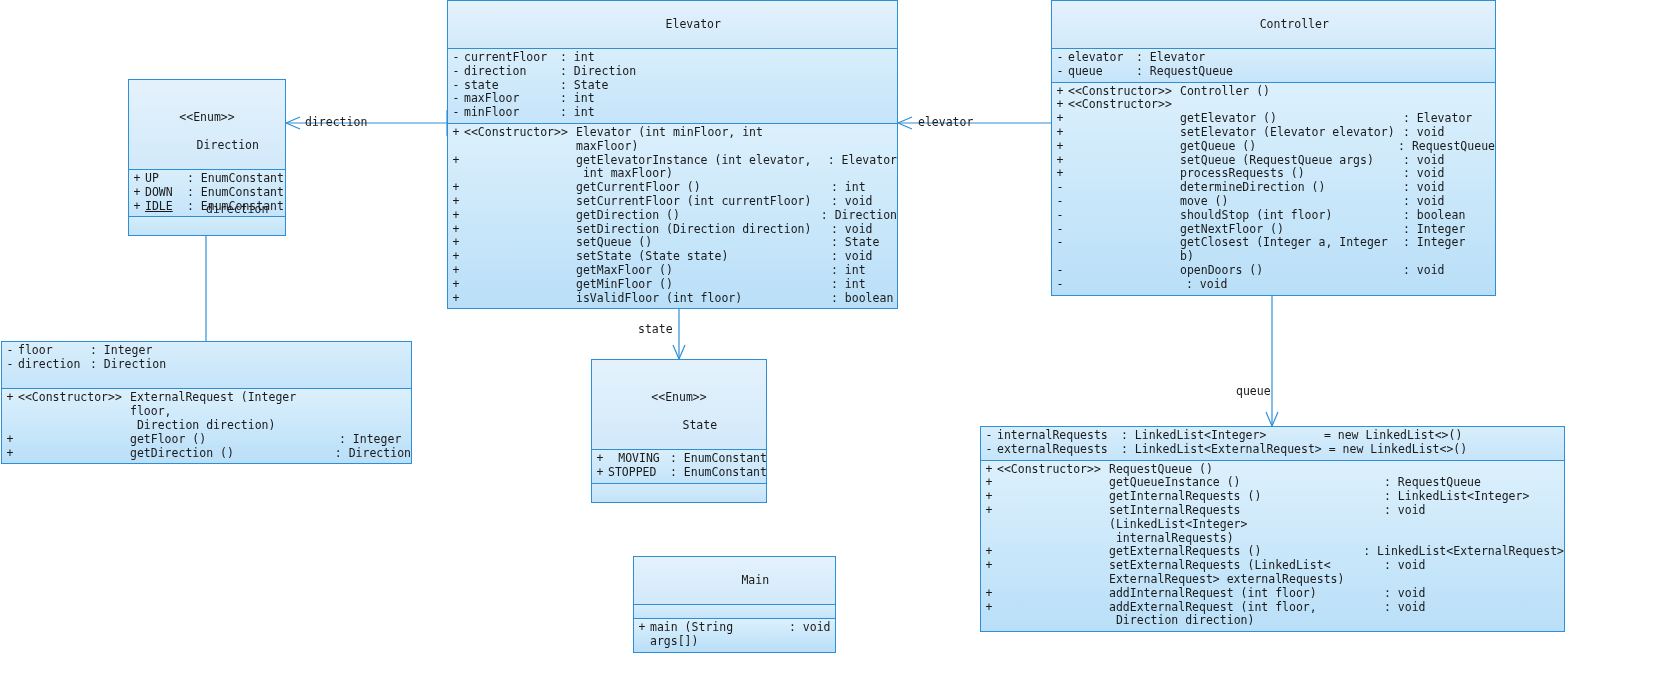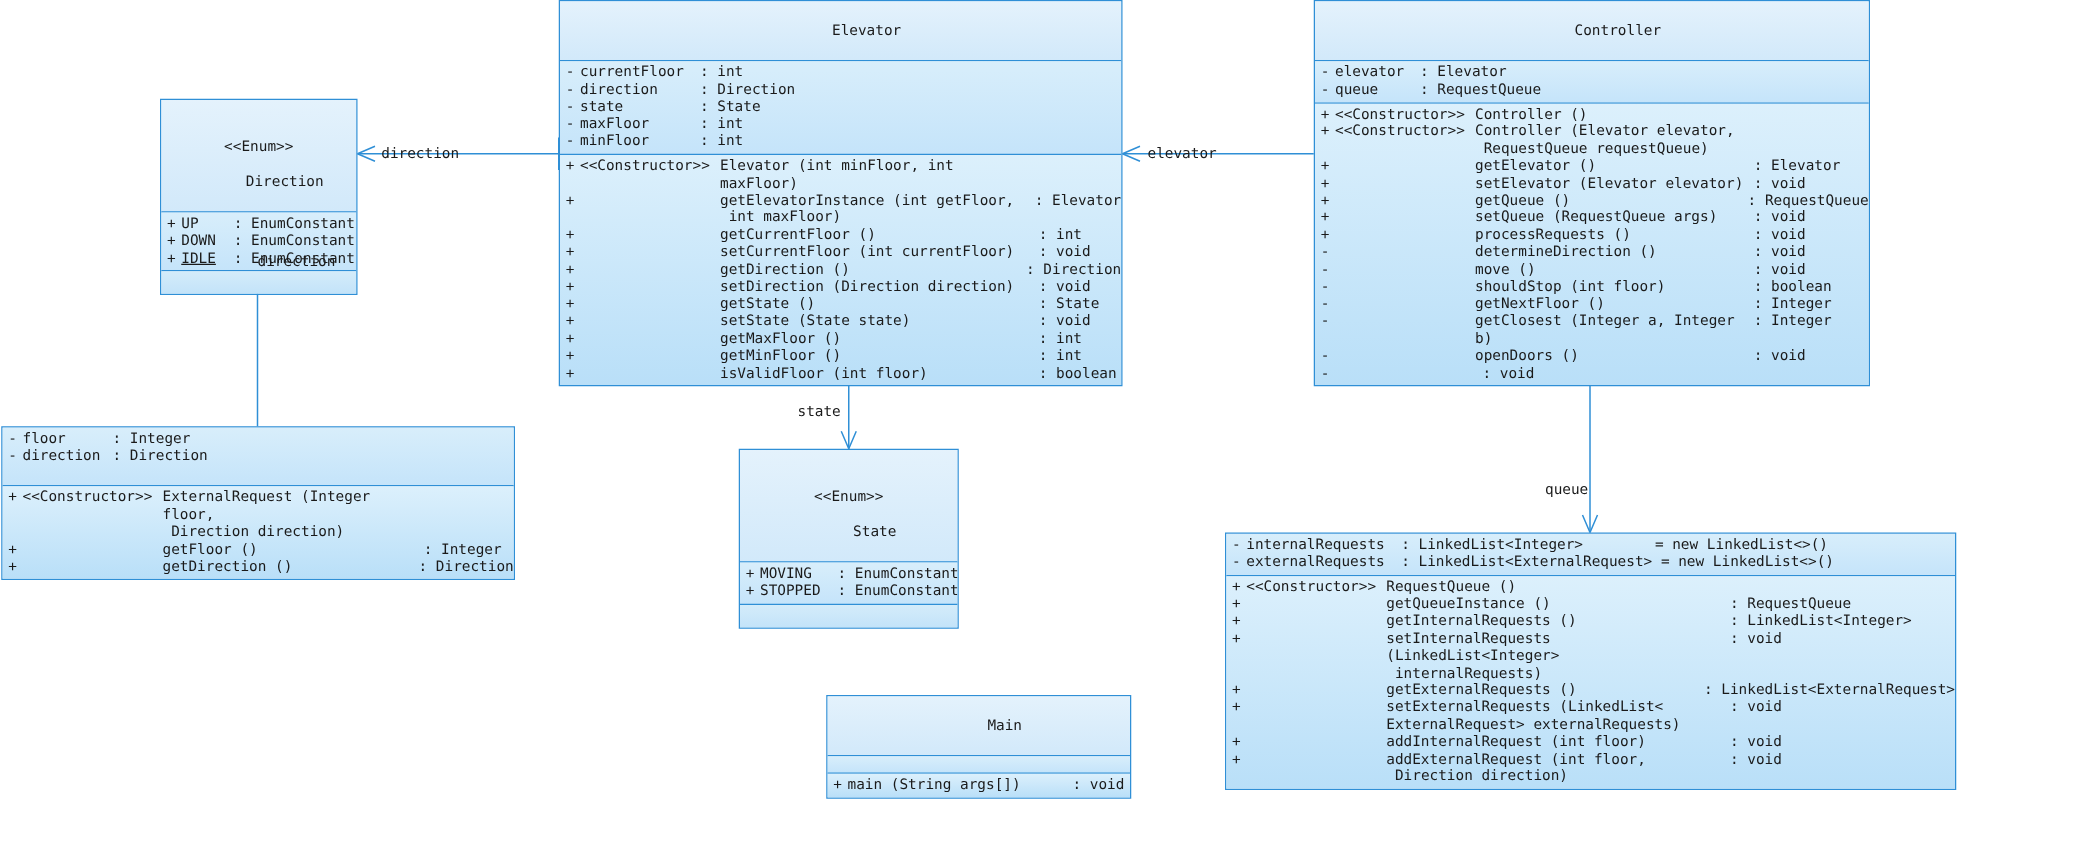--- a/index.html
+++ b/index.html
@@ -95,21 +95,21 @@
     white-space: pre;
   }
 
   
   #cls-elevator      { left: 447px;  top: 0px;   width: 451px; }
   #cls-controller    { left: 1051px; top: 0px;   width: 445px; }
   #cls-direction     { left: 128px;  top: 79px;  width: 158px; }
   #cls-externalreq   { left: 1px;    top: 341px; width: 411px; }
   #cls-state         { left: 591px;  top: 359px; width: 176px; }
   #cls-requestqueue  { left: 980px;  top: 426px; width: 585px; }
-  #cls-main          { left: 633px;  top: 556px; width: 244px; margin-left: 28px; }
+  #cls-main          { left: 633px;  top: 556px; width: 203px; }
 </style>
 </head>
 <body>
 
 <div id="canvas">
 
   <svg class="edges" viewBox="0 0 1666 676" xmlns="http://www.w3.org/2000/svg">
 
     <g>
       <path d="M 286 123 L 447 123 L 447 123" fill="none" stroke="#2f8fd6" stroke-width="1.2"></path>
@@ -144,46 +144,45 @@
     </div>
     <div class="uml-attrs">
         <div class="row"><span class="vis">-</span><span style="display: inline-block; min-width: 96px;">currentFloor</span><span>: int</span></div>
         <div class="row"><span class="vis">-</span><span style="display: inline-block; min-width: 96px;">direction</span><span>: Direction</span></div>
         <div class="row"><span class="vis">-</span><span style="display: inline-block; min-width: 96px;">state</span><span>: State</span></div>
         <div class="row"><span class="vis">-</span><span style="display: inline-block; min-width: 96px;">maxFloor</span><span>: int</span></div>
         <div class="row"><span class="vis">-</span><span style="display: inline-block; min-width: 96px;">minFloor</span><span>: int</span></div>
       </div>
     <div class="uml-ops">
         <div class="row"><span class="vis">+</span><span class="stereo-col" style="min-width: 112px; display: inline-block;">&lt;&lt;Constructor&gt;&gt;</span><span class="sig">Elevator (int minFloor, int maxFloor)</span><span class="ret" style="min-width: 66px;"></span></div>
-        <div class="row"><span class="vis">+</span><span class="stereo-col" style="min-width: 112px; display: inline-block;"></span><span class="sig">getElevatorInstance (int getFloor,
+        <div class="row"><span class="vis">+</span><span class="stereo-col" style="min-width: 112px; display: inline-block;"></span><span class="sig">getElevatorInstance (int elevator,
  int maxFloor)</span><span class="ret" style="min-width: 66px;">: Elevator</span></div>
         <div class="row"><span class="vis">+</span><span class="stereo-col" style="min-width: 112px; display: inline-block;"></span><span class="sig">getCurrentFloor ()</span><span class="ret" style="min-width: 66px;">: int</span></div>
         <div class="row"><span class="vis">+</span><span class="stereo-col" style="min-width: 112px; display: inline-block;"></span><span class="sig">setCurrentFloor (int currentFloor)</span><span class="ret" style="min-width: 66px;">: void</span></div>
         <div class="row"><span class="vis">+</span><span class="stereo-col" style="min-width: 112px; display: inline-block;"></span><span class="sig">getDirection ()</span><span class="ret" style="min-width: 66px;">: Direction</span></div>
         <div class="row"><span class="vis">+</span><span class="stereo-col" style="min-width: 112px; display: inline-block;"></span><span class="sig">setDirection (Direction direction)</span><span class="ret" style="min-width: 66px;">: void</span></div>
-        <div class="row"><span class="vis">+</span><span class="stereo-col" style="min-width: 112px; display: inline-block;"></span><span class="sig">getState ()</span><span class="ret" style="min-width: 66px;">: State</span></div>
+        <div class="row"><span class="vis">+</span><span class="stereo-col" style="min-width: 112px; display: inline-block;"></span><span class="sig">setQueue ()</span><span class="ret" style="min-width: 66px;">: State</span></div>
         <div class="row"><span class="vis">+</span><span class="stereo-col" style="min-width: 112px; display: inline-block;"></span><span class="sig">setState (State state)</span><span class="ret" style="min-width: 66px;">: void</span></div>
         <div class="row"><span class="vis">+</span><span class="stereo-col" style="min-width: 112px; display: inline-block;"></span><span class="sig">getMaxFloor ()</span><span class="ret" style="min-width: 66px;">: int</span></div>
         <div class="row"><span class="vis">+</span><span class="stereo-col" style="min-width: 112px; display: inline-block;"></span><span class="sig">getMinFloor ()</span><span class="ret" style="min-width: 66px;">: int</span></div>
         <div class="row"><span class="vis">+</span><span class="stereo-col" style="min-width: 112px; display: inline-block;"></span><span class="sig">isValidFloor (int floor)</span><span class="ret" style="min-width: 66px;">: boolean</span></div>
       </div>
   </div>
 
   <div class="uml-class" id="cls-controller">
     <div class="uml-header">
       <span>Controller</span>
     </div>
     <div class="uml-attrs">
         <div class="row"><span class="vis">-</span><span style="display: inline-block; min-width: 68px;">elevator</span><span>: Elevator</span></div>
         <div class="row"><span class="vis">-</span><span style="display: inline-block; min-width: 68px;">queue</span><span>: RequestQueue</span></div>
       </div>
     <div class="uml-ops">
         <div class="row"><span class="vis">+</span><span class="stereo-col" style="min-width: 112px; display: inline-block;">&lt;&lt;Constructor&gt;&gt;</span><span class="sig">Controller ()</span><span class="ret" style="min-width: 92px;"></span></div>
-        <div class="row"><span class="vis">+</span><span class="stereo-col" style="min-width: 112px; display: inline-block;">&lt;&lt;Constructor&gt;&gt;</span><span class="sig">Controller (Elevator elevator,
- RequestQueue requestQueue)</span><span class="ret" style="min-width: 92px;"></span></div>
+        <div class="row"><span class="vis">+</span><span class="stereo-col" style="min-width: 112px; display: inline-block;">&lt;&lt;Constructor&gt;&gt;</span><span class="ret" style="min-width: 92px;"></span></div>
         <div class="row"><span class="vis">+</span><span class="stereo-col" style="min-width: 112px; display: inline-block;"></span><span class="sig">getElevator ()</span><span class="ret" style="min-width: 92px;">: Elevator</span></div>
         <div class="row"><span class="vis">+</span><span class="stereo-col" style="min-width: 112px; display: inline-block;"></span><span class="sig">setElevator (Elevator elevator)</span><span class="ret" style="min-width: 92px;">: void</span></div>
         <div class="row"><span class="vis">+</span><span class="stereo-col" style="min-width: 112px; display: inline-block;"></span><span class="sig">getQueue ()</span><span class="ret" style="min-width: 92px;">: RequestQueue</span></div>
         <div class="row"><span class="vis">+</span><span class="stereo-col" style="min-width: 112px; display: inline-block;"></span><span class="sig">setQueue (RequestQueue args)</span><span class="ret" style="min-width: 92px;">: void</span></div>
         <div class="row"><span class="vis">+</span><span class="stereo-col" style="min-width: 112px; display: inline-block;"></span><span class="sig">processRequests ()</span><span class="ret" style="min-width: 92px;">: void</span></div>
         <div class="row"><span class="vis">-</span><span class="stereo-col" style="min-width: 112px; display: inline-block;"></span><span class="sig">determineDirection ()</span><span class="ret" style="min-width: 92px;">: void</span></div>
         <div class="row"><span class="vis">-</span><span class="stereo-col" style="min-width: 112px; display: inline-block;"></span><span class="sig">move ()</span><span class="ret" style="min-width: 92px;">: void</span></div>
         <div class="row"><span class="vis">-</span><span class="stereo-col" style="min-width: 112px; display: inline-block;"></span><span class="sig">shouldStop (int floor)</span><span class="ret" style="min-width: 92px;">: boolean</span></div>
         <div class="row"><span class="vis">-</span><span class="stereo-col" style="min-width: 112px; display: inline-block;"></span><span class="sig">getNextFloor ()</span><span class="ret" style="min-width: 92px;">: Integer</span></div>
         <div class="row"><span class="vis">-</span><span class="stereo-col" style="min-width: 112px; display: inline-block;"></span><span class="sig">getClosest (Integer a, Integer b)</span><span class="ret" style="min-width: 92px;">: Integer</span></div>
@@ -204,21 +203,21 @@
       </div>
     <div class="uml-empty"></div>
   </div>
 
   <div class="uml-class" id="cls-state">
     <div class="uml-header">
       <span class="stereo">&lt;&lt;Enum&gt;&gt;</span>
       <span>State</span>
     </div>
     <div class="uml-attrs">
-        <div class="row"><span class="vis">+</span><span style="display: inline-block; min-width: 62px;">MOVING</span><span>: EnumConstant</span></div>
+        <div class="row"><span class="vis">+</span><span style="display: inline-block; min-width: 62px; text-align: center;">MOVING</span><span>: EnumConstant</span></div>
         <div class="row"><span class="vis">+</span><span style="display: inline-block; min-width: 62px;">STOPPED</span><span>: EnumConstant</span></div>
       </div>
     <div class="uml-empty"></div>
   </div>
 
   <div class="uml-class" id="cls-externalreq">
     <div class="uml-attrs">
         <div class="row"><span class="vis">-</span><span style="display: inline-block; min-width: 72px;">floor</span><span>: Integer</span></div>
         <div class="row"><span class="vis">-</span><span style="display: inline-block; min-width: 72px;">direction</span><span>: Direction</span></div>
         <div class="row"><span class="vis"> </span><span style="display: inline-block; min-width: 72px;"></span><span>&nbsp;</span></div>

